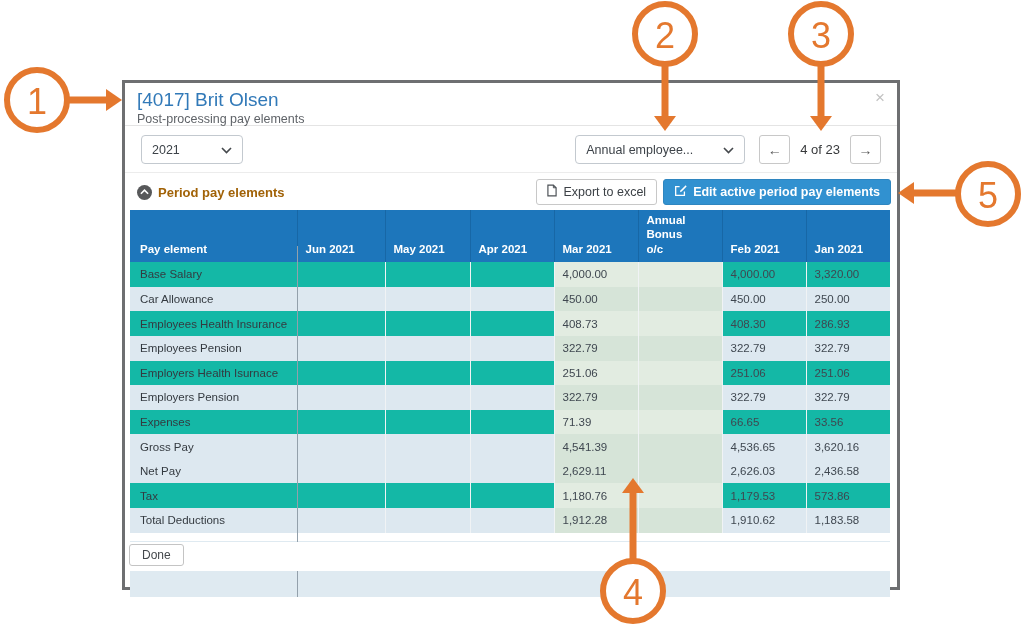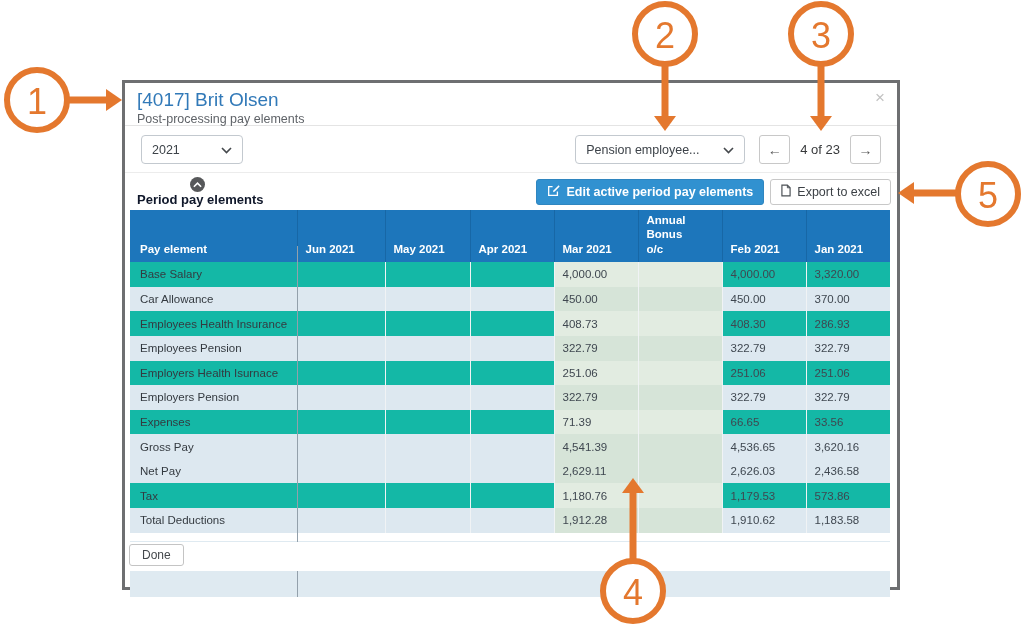--- a/index.html
+++ b/index.html
@@ -32,21 +32,21 @@
   .pager { display:flex; align-items:center; margin-left:14px; }
   .pager-btn { width:31px; height:29px; border:1px solid #c8c8c8; border-radius:3px;
     background:#fff; display:flex; align-items:center; justify-content:center;
     font-size:14px; color:#555; cursor:pointer; }
   .pager-text { font-size:13px; color:#37393b; margin:8px 10px; }
 
   
   .section-bar { position:absolute; left:0; top:91px; right:0; height:36px;
     display:flex; align-items:center; justify-content:space-between;
     padding:0 6px 0 12px; }
-  .section-left { display:flex; align-items:center; color:#0f172a; font-size:13px; font-weight:700;flex-direction:column; }
+  .section-left { display:flex; align-items:center; color:#a16207; font-size:13px; font-weight:700; }
   .collapse-icon { width:15px; height:15px; border-radius:50%; background:#57585a;
     display:inline-flex; align-items:center; justify-content:center; margin-right:6px; }
   .section-buttons { display:flex; align-items:center; gap:6px; }
   .btn { display:inline-flex; align-items:center; gap:6px; height:26px; padding:0 10px;
     border-radius:3px; font-size:12.5px; cursor:pointer; }
   .btn-export { background:#fff; border:1px solid #c8c8c8; color:#3c4146; }
   .btn-edit { background:#3191d0; border:1px solid #2f86c0; color:#fff; font-weight:700; }
 
   
   .table-wrap { position:absolute; left:5px; top:127px; width:760px; }
@@ -93,21 +93,21 @@
       <div class="select-box select-year">
         <span>2021</span>
         <span>
           <svg width="11" height="7" viewBox="0 0 11 7">
               <polyline points="1,1 5.5,5.6 10,1" fill="none" stroke="#45494d" stroke-width="1.6"></polyline>
             </svg>
         </span>
       </div>
       <div class="toolbar-right">
         <div class="select-box select-employee">
-          <span>Pension employee...</span>
+          <span>Annual employee...</span>
           <span>
             <svg width="11" height="7" viewBox="0 0 11 7">
                 <polyline points="1,1 5.5,5.6 10,1" fill="none" stroke="#45494d" stroke-width="1.6"></polyline>
               </svg>
           </span>
         </div>
         <div class="pager">
           <div class="pager-btn">←</div>
           <div class="pager-text">4 of 23</div>
           <div class="pager-btn">→</div>
@@ -118,37 +118,37 @@
     <div class="section-bar">
       <div class="section-left">
         <span class="collapse-icon">
           <svg width="9" height="6" viewBox="0 0 10 6">
               <polyline points="1,5 5,1 9,5" fill="none" stroke="#fff" stroke-width="1.8"></polyline>
             </svg>
         </span>
         <span>Period pay elements</span>
       </div>
       <div class="section-buttons">
+        <div class="btn btn-export">
+          <span>
+            <svg width="10" height="13" viewBox="0 0 11 14">
+                <path d="M1 1 H7 L10 4 V13 H1 Z" fill="none" stroke="#4c5156" stroke-width="1.3"></path>
+                <path d="M7 1 V4 H10" fill="none" stroke="#4c5156" stroke-width="1.1"></path>
+              </svg>
+          </span>
+          <span>Export to excel</span>
+        </div>
         <div class="btn btn-edit">
           <span>
             <svg width="13" height="13" viewBox="0 0 14 14">
                 <path d="M11.2 8.2 V12.2 H1.8 V2.8 H6" fill="none" stroke="#fff" stroke-width="1.4"></path>
                 <path d="M12.6 1.4 L7.2 6.8 L6.4 8.8 L8.4 8 L13.6 2.8 Z" fill="#fff"></path>
               </svg>
           </span>
           <span>Edit active period pay elements</span>
-        </div>
-        <div class="btn btn-export">
-          <span>
-            <svg width="10" height="13" viewBox="0 0 11 14">
-                <path d="M1 1 H7 L10 4 V13 H1 Z" fill="none" stroke="#4c5156" stroke-width="1.3"></path>
-                <path d="M7 1 V4 H10" fill="none" stroke="#4c5156" stroke-width="1.1"></path>
-              </svg>
-          </span>
-          <span>Export to excel</span>
         </div>
       </div>
     </div>
 
     <div class="table-wrap">
       <table>
         <colgroup>
             <col style="width: 167px;">
             <col style="width: 88px;">
             <col style="width: 85px;">
@@ -183,21 +183,21 @@
               <td>3,320.00</td>
             </tr>
             <tr class="r-even">
               <td>Car Allowance</td>
               <td></td>
               <td></td>
               <td></td>
               <td class="hl">450.00</td>
               <td class="hl"></td>
               <td>450.00</td>
-              <td>370.00</td>
+              <td>250.00</td>
             </tr>
             <tr class="r-odd">
               <td>Employees Health Insurance</td>
               <td></td>
               <td></td>
               <td></td>
               <td class="hl">408.73</td>
               <td class="hl"></td>
               <td>408.30</td>
               <td>286.93</td>

